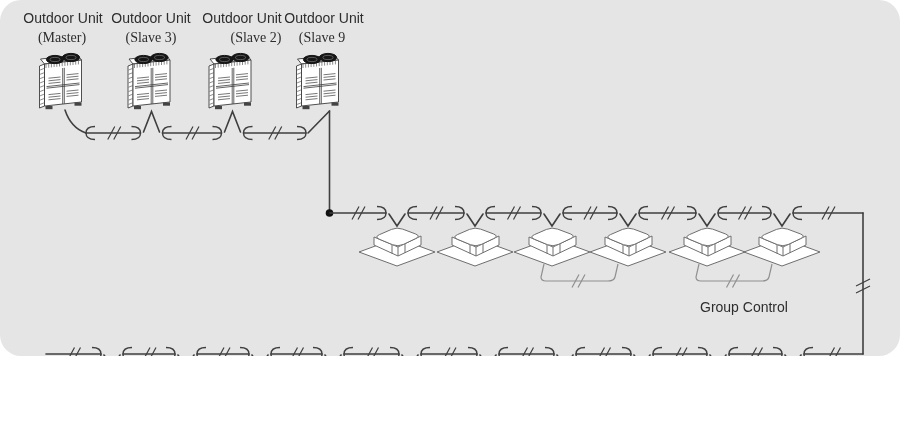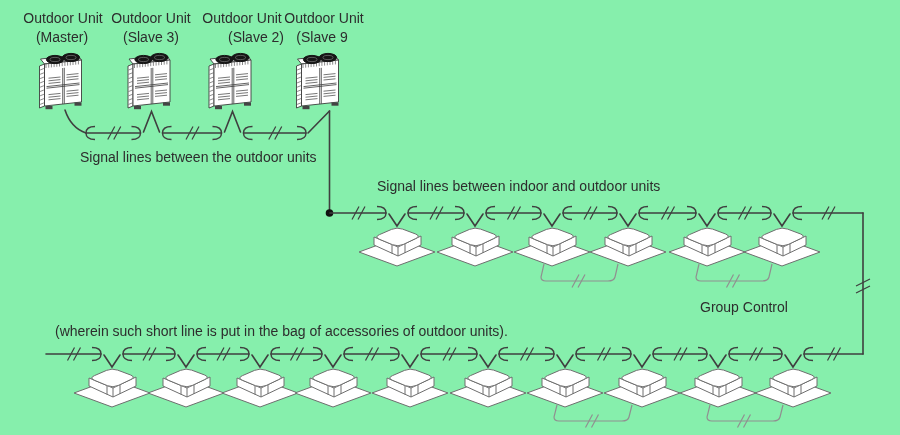--- a/index.html
+++ b/index.html
@@ -1,22 +1,22 @@
 <!DOCTYPE html>
 <html><head>
 <meta charset="utf-8">
 <style>
   html,body{margin:0;padding:0;background:#fff;}
-  #stage{position:relative;width:900px;height:435px;background:#86efac;overflow:hidden;
-         font-family:"Liberation Sans", sans-serif;color:#2d2d2d;}
+  #stage{position:relative;width:900px;height:356px;background:#e5e5e5;overflow:hidden;
+         font-family:"Liberation Sans", sans-serif;color:#2d2d2d;border-radius:21px;}
   #diagram-svg{position:absolute;left:0;top:0;}
   .lbl{position:absolute;font-size:14px;line-height:17px;white-space:nowrap;color:#2d2d2d;}
   .ctr{transform:translateX(-50%);}
   .unit-title{top:10px;}
-  .unit-sub{top:29px;}
+  .unit-sub{top:29px;font-family:Liberation Serif, serif;}
 </style>
 </head>
 <body>
 
 <div id="stage">
   <svg id="diagram-svg" width="900" height="435" viewBox="0 0 900 435">
       <g>
         <g>
           <polygon stroke="#3c3c3c" stroke-width="0.9" fill="#fff" points="44.5,64 81.5,60 77.5,55 40.5,59"></polygon>
           <polygon stroke="#3c3c3c" stroke-width="0.9" fill="#fff" points="39.5,66 44.5,64 44.5,106 39.5,108"></polygon>
@@ -309,17 +309,14 @@
   <div class="lbl ctr unit-title" style="left:63px">Outdoor Unit</div>
   <div class="lbl ctr unit-title" style="left:151px">Outdoor Unit</div>
   <div class="lbl ctr unit-title" style="left:242px">Outdoor Unit</div>
   <div class="lbl ctr unit-title" style="left:324px">Outdoor Unit</div>
 
   <div class="lbl ctr unit-sub" style="left:62px">(Master)</div>
   <div class="lbl ctr unit-sub" style="left:151px">(Slave 3)</div>
   <div class="lbl ctr unit-sub" style="left:256px">(Slave 2)</div>
   <div class="lbl ctr unit-sub" style="left:322px">(Slave 9</div>
 
-  <div class="lbl" style="left:80px;top:149px">Signal lines between the outdoor units</div>
-  <div class="lbl" style="left:377px;top:178px">Signal lines between indoor and outdoor units</div>
   <div class="lbl" style="left:700px;top:299px">Group Control</div>
-  <div class="lbl" style="left:55px;top:323px">(wherein such short line is put in the bag of accessories of outdoor units).</div>
 </div>
 
 </body></html>

